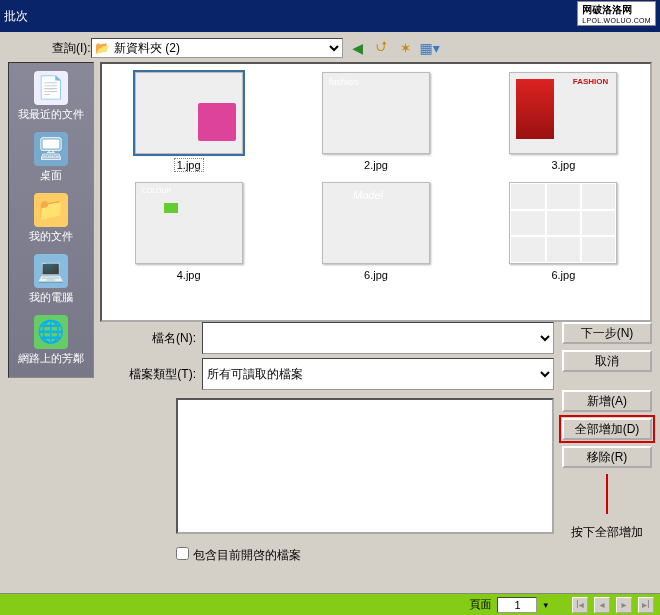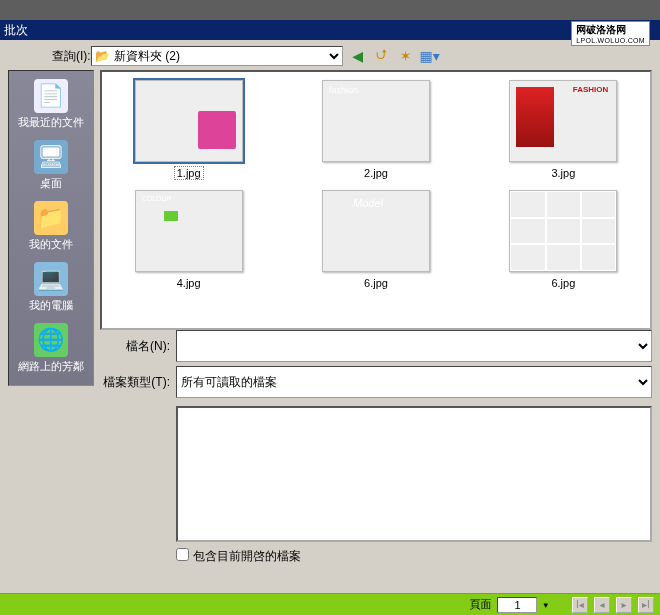--- a/index.html
+++ b/index.html
@@ -1,40 +1,40 @@
 <!DOCTYPE html>
 <html><head>
 <meta charset="utf-8">
 <style>
 * { box-sizing: border-box; margin: 0; padding: 0; font-family: "Microsoft JhengHei", Tahoma, sans-serif; }
 body { background: #5e5e5e; width: 660px; height: 615px; overflow: hidden; }
 .outer { width: 660px; height: 615px; display: flex; flex-direction: column; }
-.titlebar { background: linear-gradient(#0a246a,#0a246a); color:#fff; height:20px; display:flex; align-items:center; padding:5px 4px; font-size:12px; position:relative;margin-top:20px; }
-.titlebar .right-badge { position:absolute; right:10px; top:1px; background:#fff; color:#000; font-size:10px; padding:1px 4px; border:1px solid #888;}
+.titlebar { background: linear-gradient(#0a246a,#0a246a); color:#fff; height:32px; display:flex; align-items:center; padding:5px 4px; font-size:12px; position:relative; }
+.titlebar .right-badge { position:absolute; right:4px; top:1px; background:#fff; color:#000; font-size:10px; padding:1px 4px; border:1px solid #888;}
 .dialog { background:#d4d0c8; flex:1; display:flex; flex-direction:column; padding:6px 8px 0 8px; gap:4px; }
 .row-lookup { display:flex; align-items:center; margin-left:44px; }
 .row-lookup label { font-size:12px; }
 select.lookup { font-size:12px; height:20px; width:252px; background:#fff; border:1px inset #999; }
 .nav-icons { display:flex; gap:6px; margin-left:6px; }
 .nav-icons span { width:18px; height:18px; display:flex; align-items:center; justify-content:center; font-size:14px; cursor:pointer;}
 .main-row { display:flex; gap:6px; flex:1; min-height:0;}
 .sidebar { width:86px; background:linear-gradient(#889, #778); border:1px inset #888; display:flex; flex-direction:column; align-items:center; padding:8px 2px; gap:10px; height:316px;}
 .sidebar .place { display:flex; flex-direction:column; align-items:center; gap:2px; color:#fff; font-size:11px; text-align:center; cursor:pointer;}
 .sidebar .place .pic { width:34px; height:34px; border-radius:4px; display:flex; align-items:center; justify-content:center; font-size:22px;}
 .content-col { flex:1; display:flex; flex-direction:column; gap:0; }
 .thumbs { background:#fff; border:2px inset #aaa; height:260px; padding:8px; overflow:auto; }
 .thumb-grid { display:grid; grid-template-columns:repeat(3,1fr); gap:10px 30px; }
 .thumb { display:flex; flex-direction:column; align-items:center; gap:4px; }
 .thumb .frame { width:108px; height:82px; border:1px solid #bbb; box-shadow:1px 1px 2px rgba(0,0,0,.3); background:#eee; position:relative; overflow:hidden;}
 .thumb .frame.sel { outline:2px solid #3a6ea5; }
 .thumb .cap { font-size:11px; border:1px dotted transparent; padding:0 2px;}
 .thumb .cap.sel { border-color:#888;}
 .underthumbs { display:flex; gap:8px; align-items:flex-start; }
 .form-col { flex:1; display:flex; flex-direction:column; gap:4px;}
-.form-row { display:flex; align-items:center; gap:6px; }
+.form-row { display:flex; align-items:center; gap:6px;margin-left:26px; }
 .form-row label { font-size:12px; width:70px; text-align:right;}
 .form-row select,.form-row input { flex:1; height:32px; font-size:12px; border:1px inset #999; background:#fff;}
 .listbox { background:#fff; border:2px inset #aaa; height:136px; margin-left:76px; margin-top:4px; width: calc(100% - 76px);}
 .btns-col { width:90px; display:flex; flex-direction:column; gap:6px; }
 .winbtn { height:22px; font-size:12px; background:#d4d0c8; border:2px outset #fff; cursor:pointer;}
 .winbtn.hl { outline:2px solid #d40000; outline-offset:1px; }
 .vline { width:2px; height:40px; background:#d40000; margin-left:44px;}
 .annot { font-size:12px; color:#000; margin-top:4px; text-align:center;}
 .bottom-row { display:flex; align-items:flex-start; gap:4px; margin:6px 0 4px 76px; font-size:12px;}
 .bottom-row input[type=checkbox]{ width:13px; height:13px;}
@@ -157,20 +157,30 @@
             </div>
             <div class="form-row">
               <label>檔案類型(T):</label>
               <select>
                 <option>所有可讀取的檔案</option>
               </select>
             </div>
             <div class="listbox"></div>
           </div>
 
+          <div class="btns-col">
+            <button class="winbtn">下一步(N)</button>
+            <button class="winbtn">取消</button>
+            <div style="height:6px"></div>
+            <button class="winbtn">新增(A)</button>
+            <button class="winbtn hl">全部增加(D)</button>
+            <button class="winbtn">移除(R)</button>
+            <div class="vline"></div>
+            <div class="annot">按下全部增加</div>
+          </div>
         </div>
 
         <div class="bottom-row">
           <input type="checkbox" style="">
           <span>包含目前開啓的檔案</span>
         </div>
       </div>
     </div>
   </div>
 

